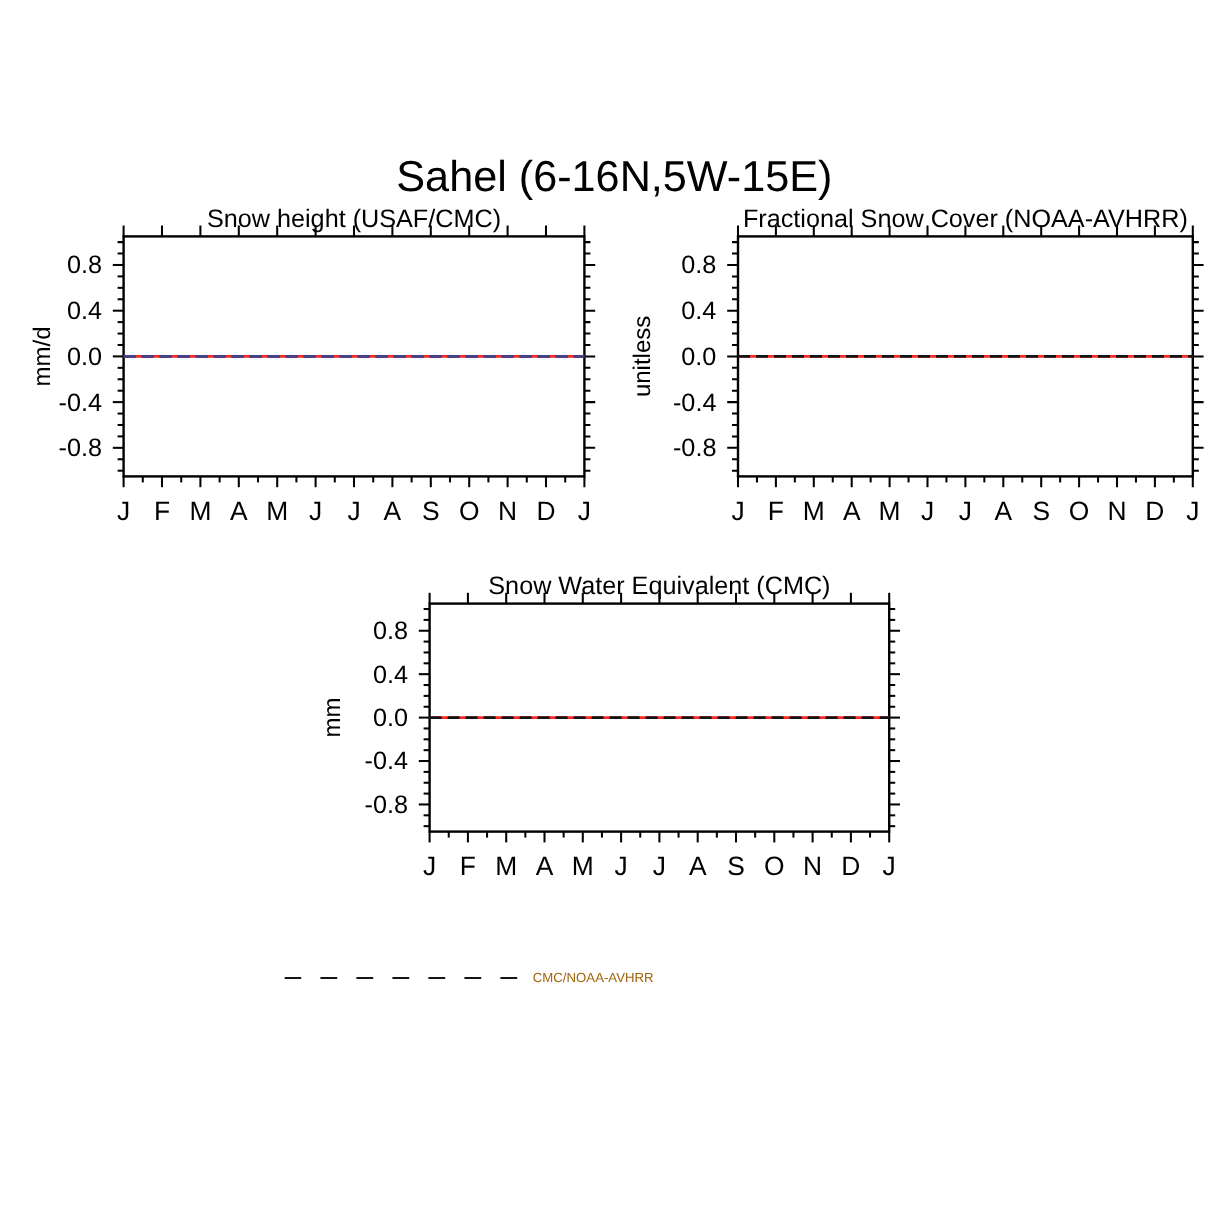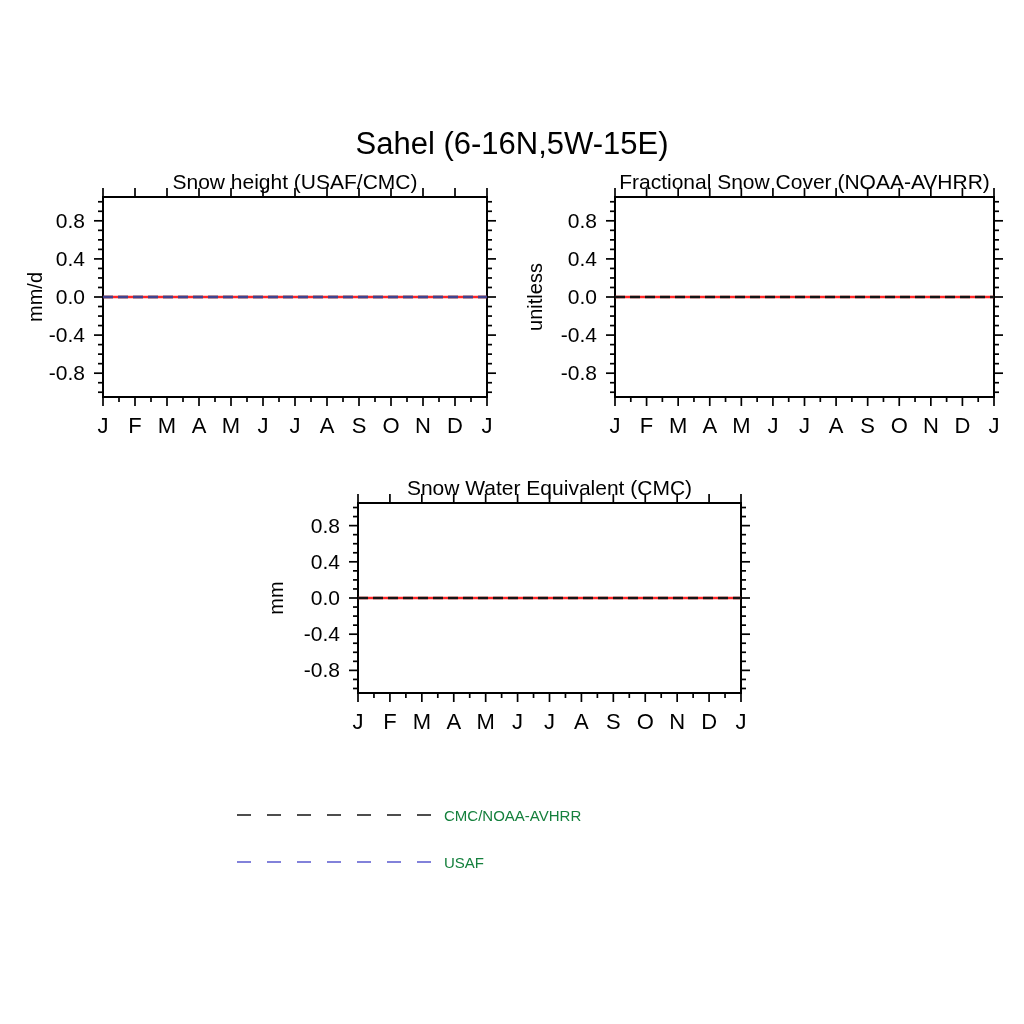--- a/index.html
+++ b/index.html
@@ -1,27 +1,27 @@
 <!DOCTYPE html>
 <html><head>
 <meta charset="utf-8">
 <style>
   html,body{margin:0;padding:0;background:#ffffff;}
   .figure{position:relative;width:1024px;height:1024px;background:#ffffff;overflow:hidden;
           font-family:"Liberation Sans", sans-serif;color:#000;}
   .main-title{position:absolute;top:126px;left:0;width:1024px;text-align:center;
-              font-size:31px;font-weight:400;letter-spacing:0px;}
+              font-size:36px;font-weight:400;letter-spacing:0px;}
   svg.chart{position:absolute;}
   #chart-0{left:0px;top:165px;}
   #chart-1{left:512px;top:165px;}
   #chart-2{left:240px;top:465px;}
   .legend{position:absolute;left:237px;top:804px;}
   .legend-row{display:flex;align-items:center;height:22px;margin-bottom:25px;}
   .legend-sample{width:196px;height:14px;flex:0 0 196px;}
-  .legend-label{margin-left:11px;font-size:15px;white-space:nowrap;color:#15803d;}
+  .legend-label{margin-left:11px;font-size:11px;white-space:nowrap;color:#a16207;}
 </style>
 </head>
 <body>
 
 <div class="figure">
   <div class="main-title">Sahel (6-16N,5W-15E)</div>
 
   <svg id="chart-0" class="chart" width="512" height="290">
       <text x="295" y="24" text-anchor="middle" font-size="21" fill="#000">Snow height (USAF/CMC)</text>
       <text x="42" y="132" text-anchor="middle" font-size="20" fill="#000" transform="rotate(-90 42 132)">mm/d</text>
@@ -339,20 +339,14 @@
       <polyline points="118,133 149.91666666666666,133 181.83333333333334,133 213.75,133 245.66666666666669,133 277.58333333333337,133 309.5,133 341.41666666666663,133 373.33333333333337,133 405.25,133 437.1666666666667,133 469.0833333333333,133 501,133" fill="none" stroke="#141414" stroke-width="2.4" stroke-dasharray="10 5"></polyline>
     </svg>
 
   <div class="legend">
     <div class="legend-row">
       <svg class="legend-sample">
           <line x1="0" y1="7" x2="196" y2="7" stroke="#141414" stroke-width="1.6" stroke-dasharray="14 16"></line>
         </svg>
       <span class="legend-label">CMC/NOAA-AVHRR</span>
     </div>
-    <div class="legend-row">
-      <svg class="legend-sample">
-          <line x1="0" y1="7" x2="196" y2="7" stroke="#5a5ace" stroke-width="1.6" stroke-dasharray="14 16"></line>
-        </svg>
-      <span class="legend-label">USAF</span>
-    </div>
   </div>
 </div>
 
 </body></html>

